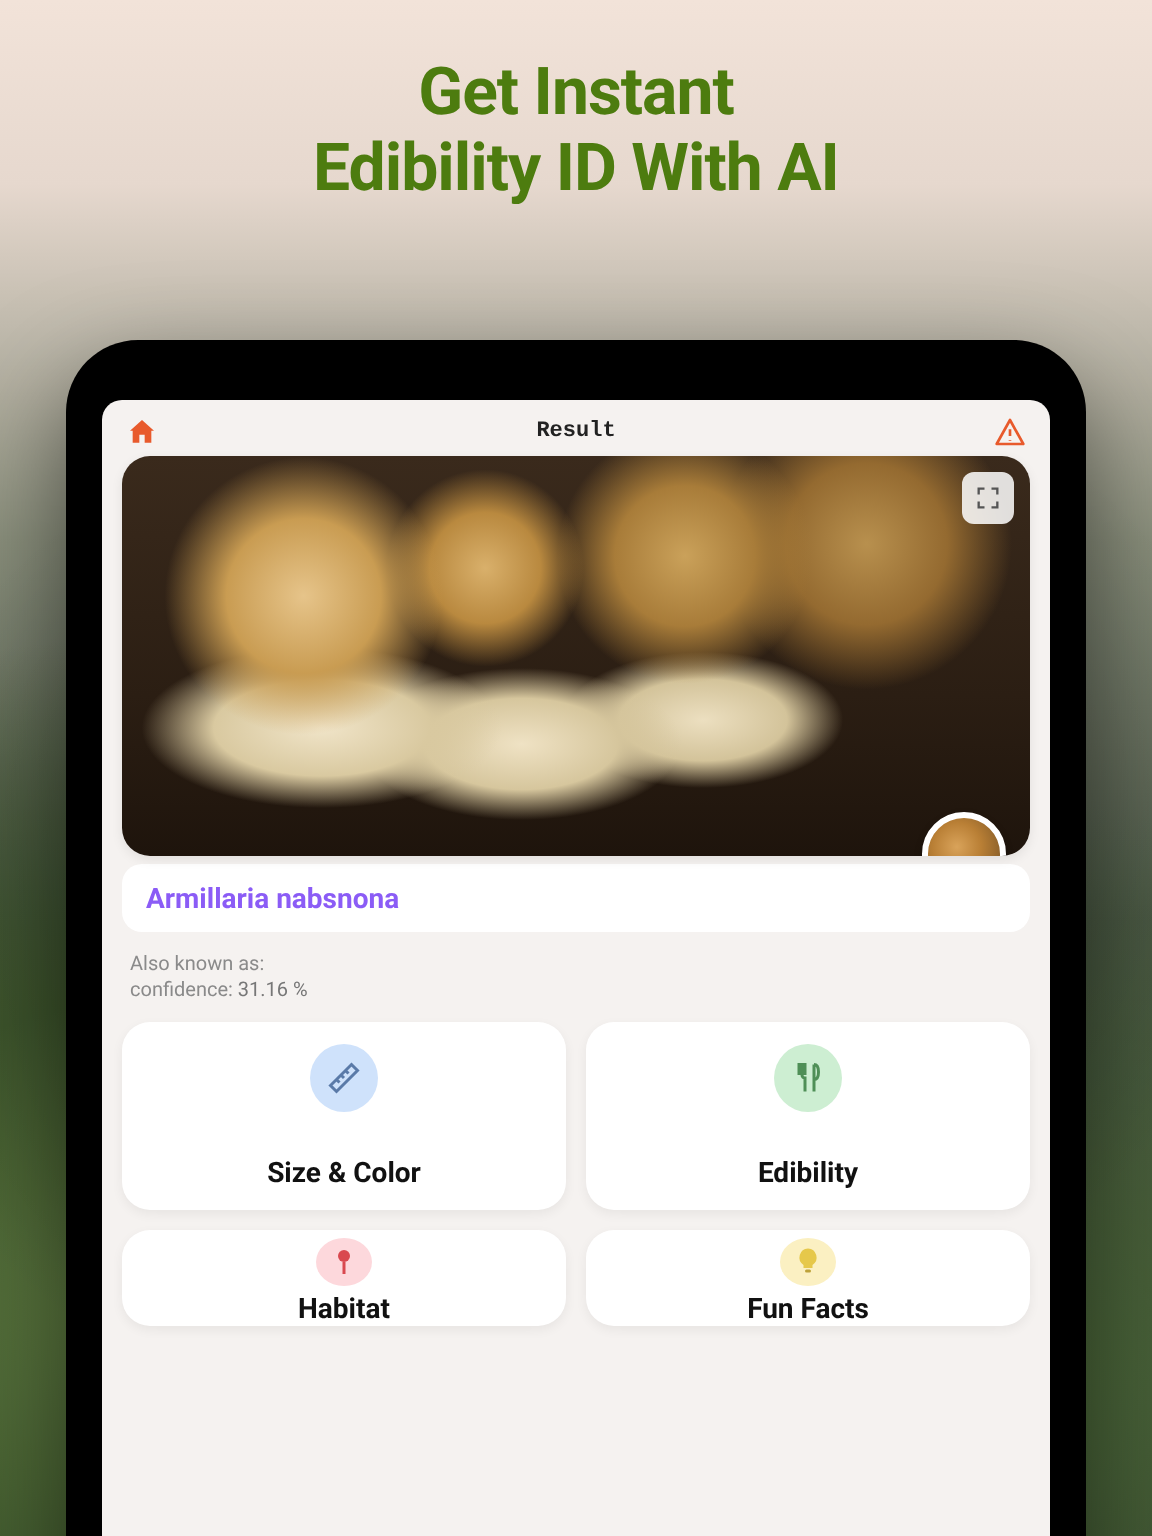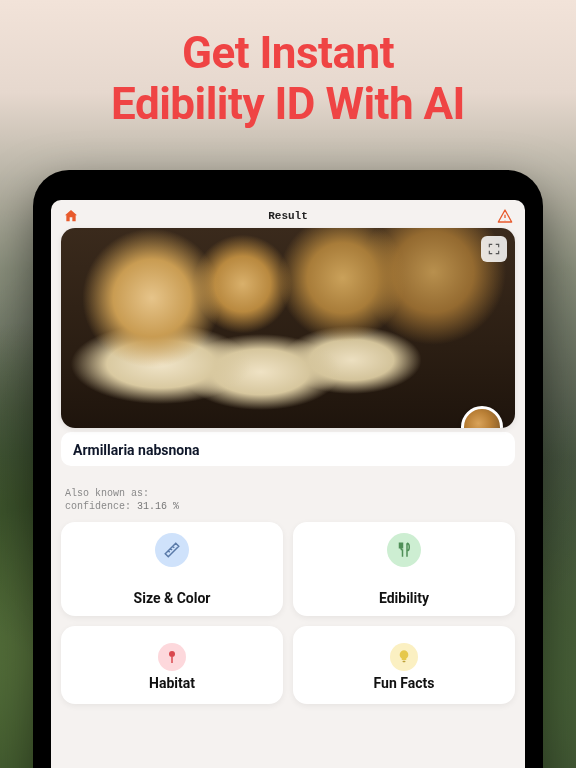--- a/index.html
+++ b/index.html
@@ -25,23 +25,23 @@
   }
 
   .hero {
     position: relative;
     text-align: center;
     padding-top: 28px;
     z-index: 2;
   }
   .hero h1 {
     font-weight: 700;
-    font-size: 44px;
+    font-size: 33px;
     line-height: 1.15;
-    color: #ef4444;
+    color: #4d7c0f;
     letter-spacing: -0.5px;
   }
 
   .device {
     position: absolute;
     left: 50%;
     transform: translateX(-50%);
     top: 170px;
     width: 510px;
     height: 700px;
@@ -116,28 +116,27 @@
     box-shadow: 0 2px 4px rgba(0,0,0,0.2);
   }
 
   .species-row {
     background: #fff;
     margin-top: 4px;
     border-radius: 10px;
     padding: 10px 12px 8px;
     font-weight: 700;
     font-size: 14px;
-    color: #0f172a;
+    color: #8b5cf6;
   }
 
   .meta {
-    padding: 20px 4px 10px;
+    padding: 9px 4px 10px;
     font-size: 10px;
     color: #8a8a8a;
-    font-family: Liberation Mono, monospace;
   }
   .meta .line { margin-top: 2px; }
   .meta .conf-val { color: #777; }
 
   .grid {
     display: grid;
     grid-template-columns: 1fr 1fr;
     gap: 10px;
   }
   .tile {
@@ -147,21 +146,21 @@
     display: flex;
     flex-direction: column;
     align-items: center;
     justify-content: center;
     gap: 23px;
     box-shadow: 0 2px 6px rgba(0,0,0,0.06);
     font-weight: 700;
     font-size: 14px;
     color: #111;
   }
-  .tile.short { height: 78px; flex-direction: column; gap: 4px; padding-top:4px; }
+  .tile.short { height: 48px; flex-direction: column; gap: 4px; padding-top:4px; }
   .ico {
     width: 34px; height: 34px; border-radius: 50%;
     display:flex; align-items:center; justify-content:center;
   }
   .ico.blue   { background:#cfe2fb; }
   .ico.green  { background:#cdeed2; }
   .ico.pink   { background:#fdd8dc; }
   .ico.yellow { background:#fbf0c2; }
   .ico svg { width:18px; height:18px; }
 

